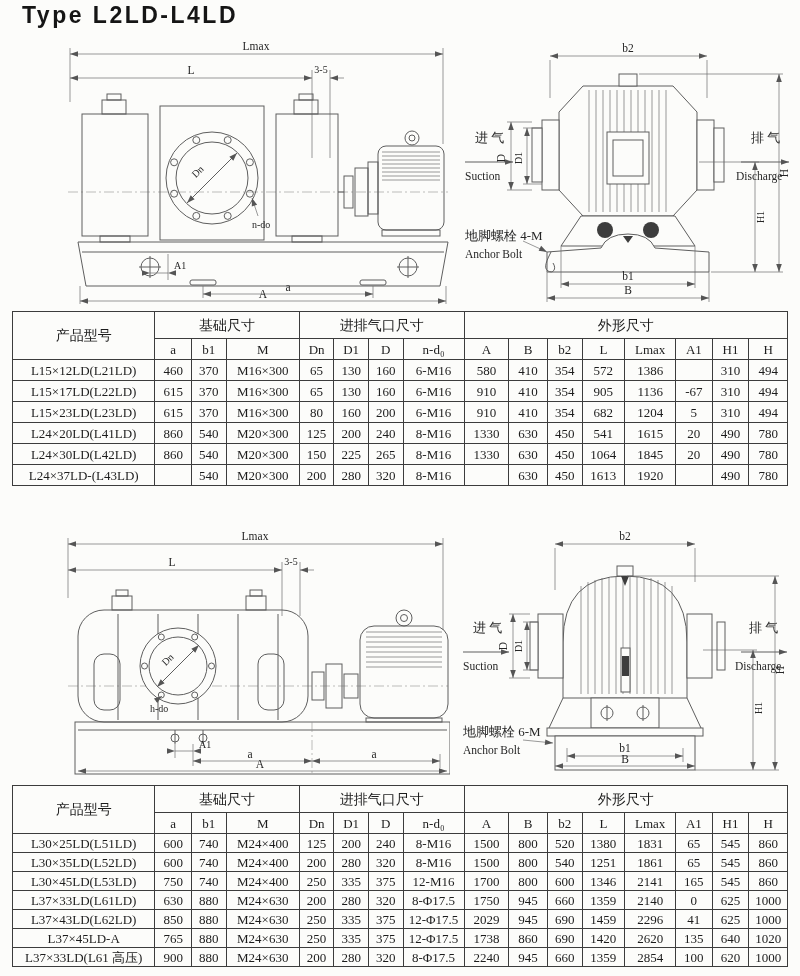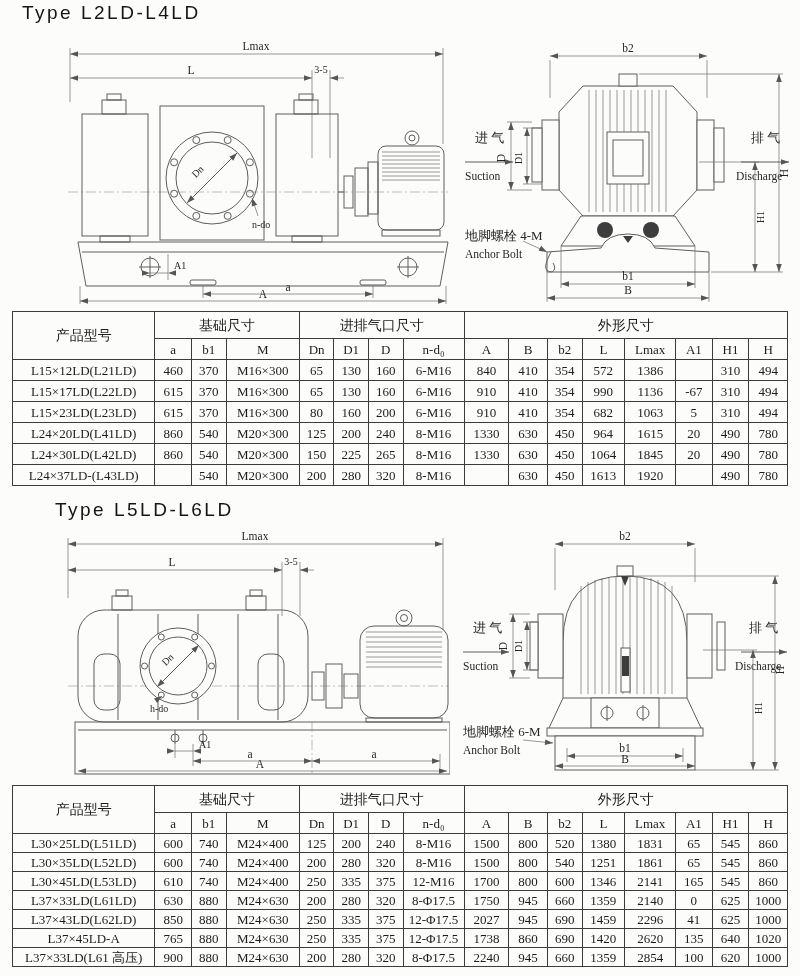--- a/index.html
+++ b/index.html
@@ -1,19 +1,19 @@
 <!DOCTYPE html>
 <html><head>
 <meta charset="utf-8">
 <style>
   html,body { margin:0; padding:0; background:#ffffff; }
   .page { position:relative; width:800px; height:976px; background:#fcfcfa;
           font-family:"Liberation Serif","DejaVu Sans",serif; color:#222; overflow:hidden; }
   .title { position:absolute; font-family:"Liberation Sans","DejaVu Sans",sans-serif;
-           font-size:19px; letter-spacing:2.5px; color:#151515; font-weight:400; white-space:nowrap; }
+           font-size:23px; letter-spacing:2.5px; color:#151515; font-weight:700; white-space:nowrap; }
   #title1 { left:22px; top:2px; }
   #title2 { left:55px; top:499px; }
   .drw { position:absolute; }
   #drw-a { left:60px; top:40px; }
   #drw-b { left:455px; top:40px; }
   #drw-c { left:60px; top:530px; }
   #drw-d { left:455px; top:530px; }
   table.dim { position:absolute; left:12px; width:776px; border-collapse:collapse;
               table-layout:fixed; }
   #table1 { top:311px; }
@@ -296,78 +296,78 @@
     <tbody>
         <tr>
           <td class="model">L15×12LD(L21LD)</td>
           <td>460</td>
           <td>370</td>
           <td>M16×300</td>
           <td>65</td>
           <td>130</td>
           <td>160</td>
           <td>6-M16</td>
-          <td>840</td>
+          <td>580</td>
           <td>410</td>
           <td>354</td>
           <td>572</td>
           <td>1386</td>
           <td></td>
           <td>310</td>
           <td>494</td>
         </tr>
         <tr>
           <td class="model">L15×17LD(L22LD)</td>
           <td>615</td>
           <td>370</td>
           <td>M16×300</td>
           <td>65</td>
           <td>130</td>
           <td>160</td>
           <td>6-M16</td>
           <td>910</td>
           <td>410</td>
           <td>354</td>
-          <td>990</td>
+          <td>905</td>
           <td>1136</td>
           <td>-67</td>
           <td>310</td>
           <td>494</td>
         </tr>
         <tr>
           <td class="model">L15×23LD(L23LD)</td>
           <td>615</td>
           <td>370</td>
           <td>M16×300</td>
           <td>80</td>
           <td>160</td>
           <td>200</td>
           <td>6-M16</td>
           <td>910</td>
           <td>410</td>
           <td>354</td>
           <td>682</td>
-          <td>1063</td>
+          <td>1204</td>
           <td>5</td>
           <td>310</td>
           <td>494</td>
         </tr>
         <tr>
           <td class="model">L24×20LD(L41LD)</td>
           <td>860</td>
           <td>540</td>
           <td>M20×300</td>
           <td>125</td>
           <td>200</td>
           <td>240</td>
           <td>8-M16</td>
           <td>1330</td>
           <td>630</td>
           <td>450</td>
-          <td>964</td>
+          <td>541</td>
           <td>1615</td>
           <td>20</td>
           <td>490</td>
           <td>780</td>
         </tr>
         <tr>
           <td class="model">L24×30LD(L42LD)</td>
           <td>860</td>
           <td>540</td>
           <td>M20×300</td>
@@ -398,21 +398,20 @@
           <td>450</td>
           <td>1613</td>
           <td>1920</td>
           <td></td>
           <td>490</td>
           <td>780</td>
         </tr>
       </tbody>
   </table>
 
-  <div id="title2" class="title">Type L5LD-L6LD</div>
 
   <svg id="drw-c" class="drw" width="390" height="250" viewBox="0 0 390 250">
     <defs>
         <path id="arC" d="M0,0L8,2.8L8,-2.8Z" fill="#555"></path>
       </defs>
     <g class="dm">
       <line x1="8" y1="8" x2="8" y2="68"></line>
         <line x1="383" y1="8" x2="383" y2="100"></line>
       <line x1="8" y1="14" x2="383" y2="14"></line>
       <line x1="222" y1="32" x2="222" y2="86"></line>
@@ -692,21 +691,21 @@
           <td>800</td>
           <td>540</td>
           <td>1251</td>
           <td>1861</td>
           <td>65</td>
           <td>545</td>
           <td>860</td>
         </tr>
         <tr>
           <td class="model">L30×45LD(L53LD)</td>
-          <td>610</td>
+          <td>750</td>
           <td>740</td>
           <td>M24×400</td>
           <td>250</td>
           <td>335</td>
           <td>375</td>
           <td>12-M16</td>
           <td>1700</td>
           <td>800</td>
           <td>600</td>
           <td>1346</td>
@@ -735,21 +734,21 @@
         </tr>
         <tr>
           <td class="model">L37×43LD(L62LD)</td>
           <td>850</td>
           <td>880</td>
           <td>M24×630</td>
           <td>250</td>
           <td>335</td>
           <td>375</td>
           <td>12-Φ17.5</td>
-          <td>2027</td>
+          <td>2029</td>
           <td>945</td>
           <td>690</td>
           <td>1459</td>
           <td>2296</td>
           <td>41</td>
           <td>625</td>
           <td>1000</td>
         </tr>
         <tr>
           <td class="model">L37×45LD-A</td>

